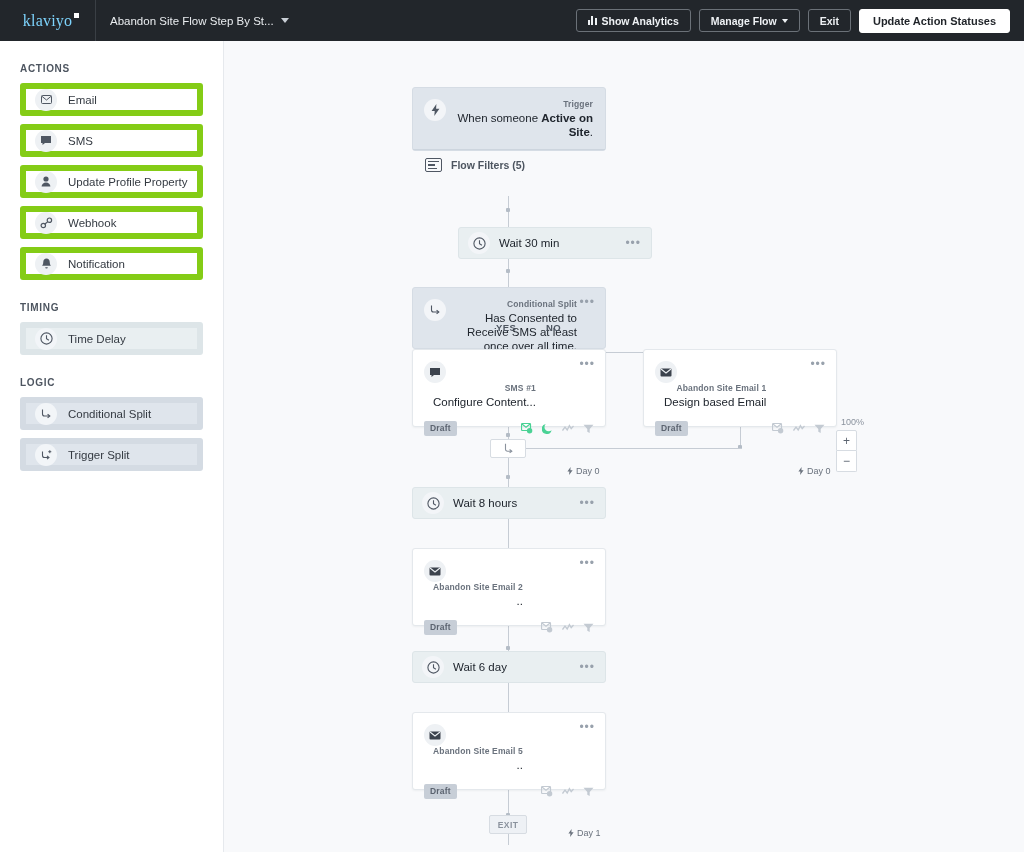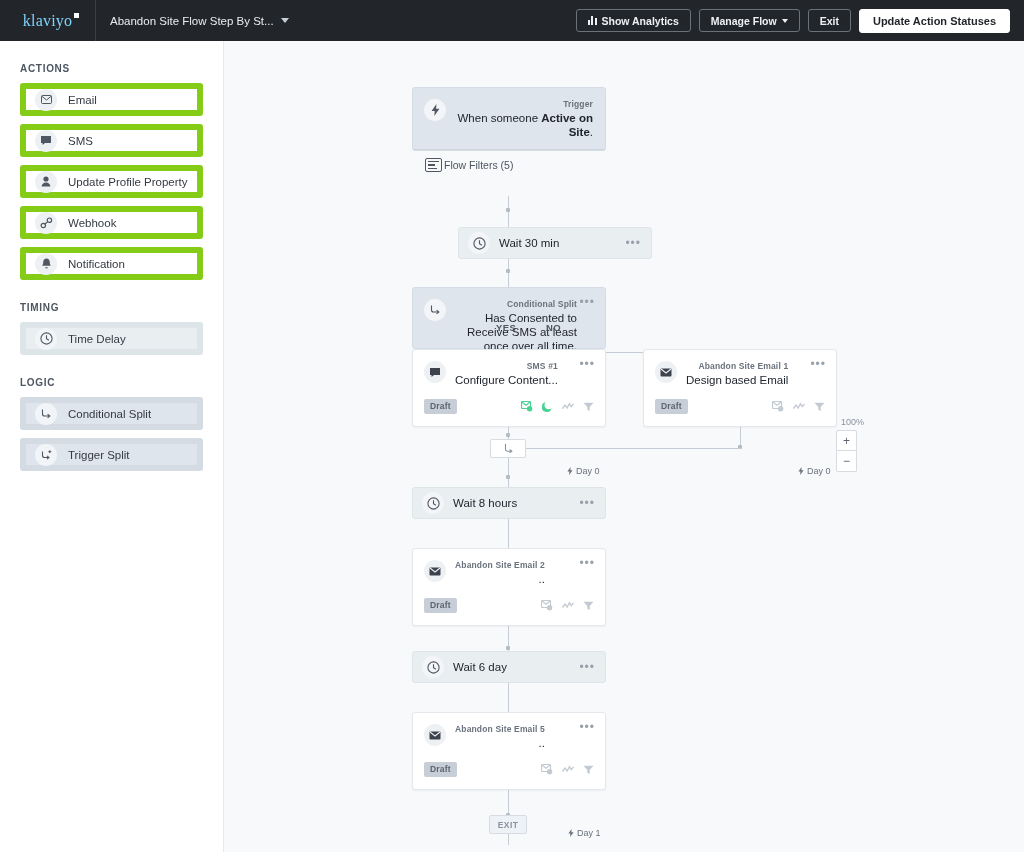--- a/index.html
+++ b/index.html
@@ -162,21 +162,21 @@
     background: #ffffff; border: 1px solid #e4e8ec;
     box-shadow: 0 1px 2px rgba(20,30,45,.05);
   }
   .trigger-top {
     display: flex; align-items: flex-start;
     padding: 11px 12px 10px 11px;
   }
   .trigger-div { height: 1px; background: #cdd5de; margin: 0 0px; }
   .trigger-bot {
     display: flex; align-items: center;
-    padding: 8px 12px 9px 12px; gap: 2px;
+    padding: 8px 12px 9px 12px; gap: 9px; font-weight: bold;
   }
   .circ-icon {
     width: 22px; height: 22px; border-radius: 50%;
     background: #f3f5f8;
     display: flex; align-items: center; justify-content: center;
     flex: 0 0 auto; color: #4f5763;
   }
   .node.msg .circ-icon { background: #eef1f4; }
   .ttl-sm { font-size: 8.5px; color: #6a727d; letter-spacing: .15px; font-weight: bold; }
   .ttl-lg { font-size: 11.5px; color: #20262e; margin-top: 2px; line-height: 14px; }
@@ -192,21 +192,21 @@
   .ff-icon i:nth-child(2){ width: 65%; }
   .ff-icon i:nth-child(3){ width: 85%; }
   .wait-label { font-size: 11.5px; color: #20262e; margin-left: 9px; }
   .kebab {
     position: absolute; right: 10px; top: 50%; transform: translateY(-50%);
     color: #98a1ac; font-size: 12px; letter-spacing: 1px; cursor: pointer;
     line-height: 6px;
   }
   .kebab.tp { top: 11px; transform: none; }
   .split-body { padding: 11px 12px 12px 11px; display: flex; align-items: flex-start; }
-  .msg-head { display: flex; align-items: flex-start; padding: 11px 12px 0 11px; }
+  .msg-head { display: flex; align-items: flex-start; padding: 11px 12px 0 11px; flex-direction: column; }
   .msg-foot {
     display: flex; align-items: center;
     padding: 0 11px 9px 11px; margin-top: 12px;
   }
   .draft-badge {
     background: #c7ced7; color: #5c6470;
     font-size: 8.5px; font-weight: bold;
     padding: 2px 6px 3px 6px; border-radius: 2px;
     letter-spacing: .2px;
   }

